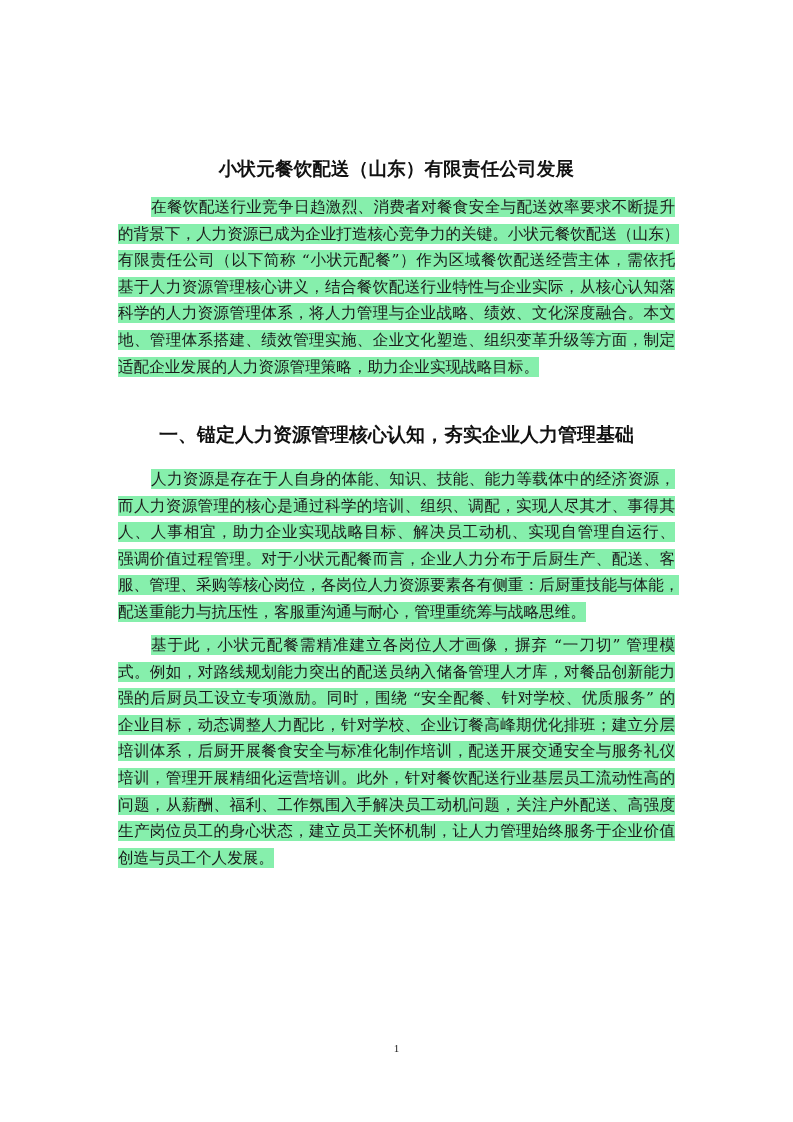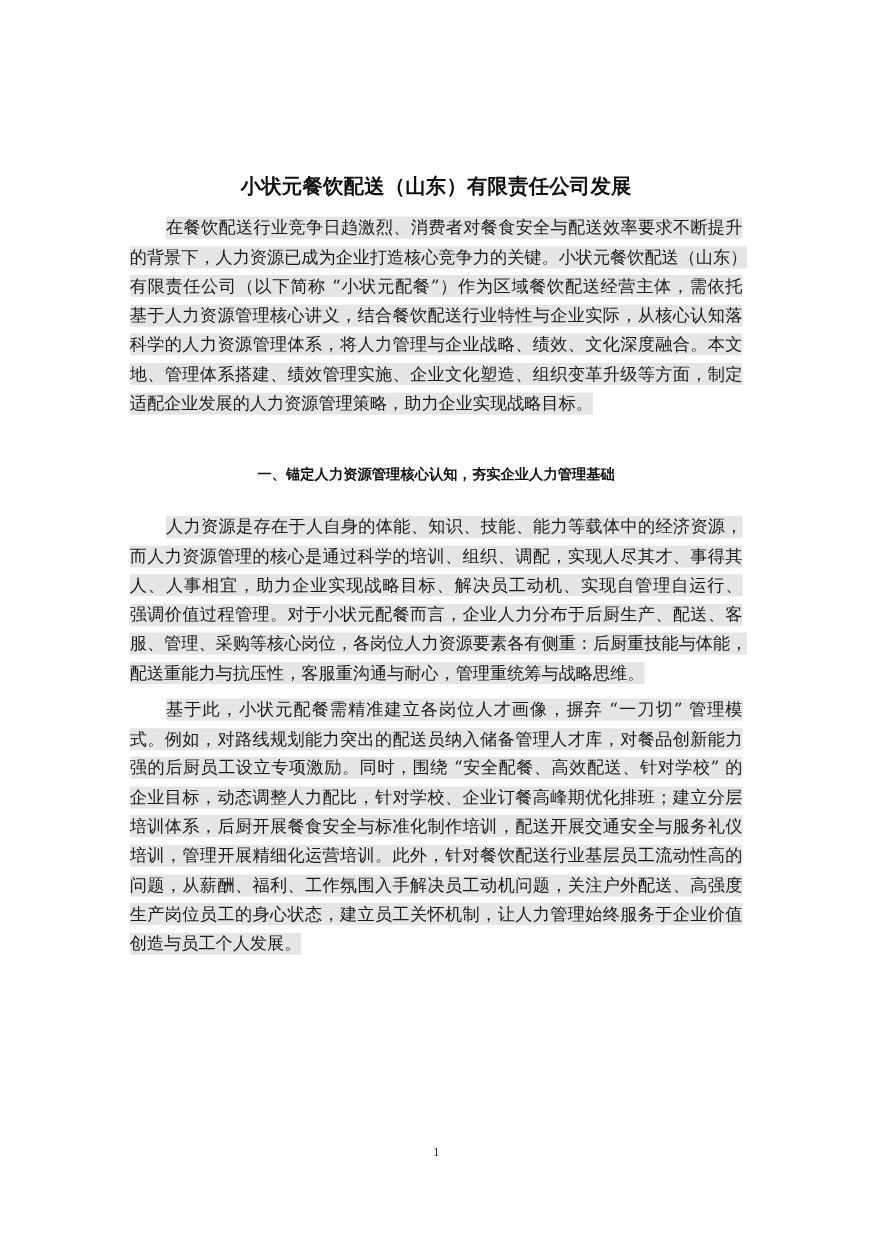--- a/index.html
+++ b/index.html
@@ -4,25 +4,25 @@
 <style>
   html, body { margin: 0; padding: 0; background: #ffffff; }
   body { width: 793px; height: 1122px; position: relative; overflow: hidden;
          font-family: "DejaVu Serif", "Liberation Serif", serif; color: #1a1a1a; }
   .page { position: absolute; left: 0; top: 0; width: 793px; height: 1122px; }
   .title { position: absolute; left: 0; width: 793px; top: 136px; text-align: center;
            font-family: "DejaVu Sans", "Liberation Sans", sans-serif; font-weight: bold;
            font-size: 18.5px; letter-spacing: 0.2px; color: #111; margin-top: 20px; }
   .heading { position: absolute; left: 0; width: 793px; top: 422px; text-align: center;
              font-family: "DejaVu Sans", "Liberation Sans", sans-serif; font-weight: bold;
-             font-size: 13px; color: #111; }
+             font-size: 19px; color: #111; }
   .para { position: absolute; left: 118px; width: 557px; }
   .line { display: block; height: 26.6px; line-height: 26.6px; font-size: 15.6px;
           white-space: nowrap; overflow: visible; }
-  .line span.hl { background: #e5e5e5; padding: 1px 0; }
+  .line span.hl { background: #86efac; padding: 1px 0; }
   .line.first { padding-left: 33px; }
   .line.just { text-align: justify; text-align-last: justify; }
   .pagenum { position: absolute; left: 0; width: 793px; top: 1042px; text-align: center;
              font-family: "Liberation Serif", serif; font-size: 11px; color: #222; }
 </style>
 </head>
 <body>
 
 <div class="page">
 
@@ -45,21 +45,21 @@
     <div class="line just"><span class="hl">而人力资源管理的核心是通过科学的培训、组织、调配，实现人尽其才、事得其</span></div>
     <div class="line just"><span class="hl">人、人事相宜，助力企业实现战略目标、解决员工动机、实现自管理自运行、</span></div>
     <div class="line just"><span class="hl">强调价值过程管理。对于小状元配餐而言，企业人力分布于后厨生产、配送、客</span></div>
     <div class="line just"><span class="hl">服、管理、采购等核心岗位，各岗位人力资源要素各有侧重：后厨重技能与体能，</span></div>
     <div class="line"><span class="hl">配送重能力与抗压性，客服重沟通与耐心，管理重统筹与战略思维。</span></div>
   </div>
 
   <div class="para" style="top:632px;">
     <div class="line just first"><span class="hl">基于此，小状元配餐需精准建立各岗位人才画像，摒弃 “一刀切” 管理模</span></div>
     <div class="line just"><span class="hl">式。例如，对路线规划能力突出的配送员纳入储备管理人才库，对餐品创新能力</span></div>
-    <div class="line just"><span class="hl">强的后厨员工设立专项激励。同时，围绕 “安全配餐、高效配送、针对学校” 的</span></div>
+    <div class="line just"><span class="hl">强的后厨员工设立专项激励。同时，围绕 “安全配餐、针对学校、优质服务” 的</span></div>
     <div class="line just"><span class="hl">企业目标，动态调整人力配比，针对学校、企业订餐高峰期优化排班；建立分层</span></div>
     <div class="line just"><span class="hl">培训体系，后厨开展餐食安全与标准化制作培训，配送开展交通安全与服务礼仪</span></div>
     <div class="line just"><span class="hl">培训，管理开展精细化运营培训。此外，针对餐饮配送行业基层员工流动性高的</span></div>
     <div class="line just"><span class="hl">问题，从薪酬、福利、工作氛围入手解决员工动机问题，关注户外配送、高强度</span></div>
     <div class="line just"><span class="hl">生产岗位员工的身心状态，建立员工关怀机制，让人力管理始终服务于企业价值</span></div>
     <div class="line"><span class="hl">创造与员工个人发展。</span></div>
   </div>
 
   <div class="pagenum">1</div>
 </div>

